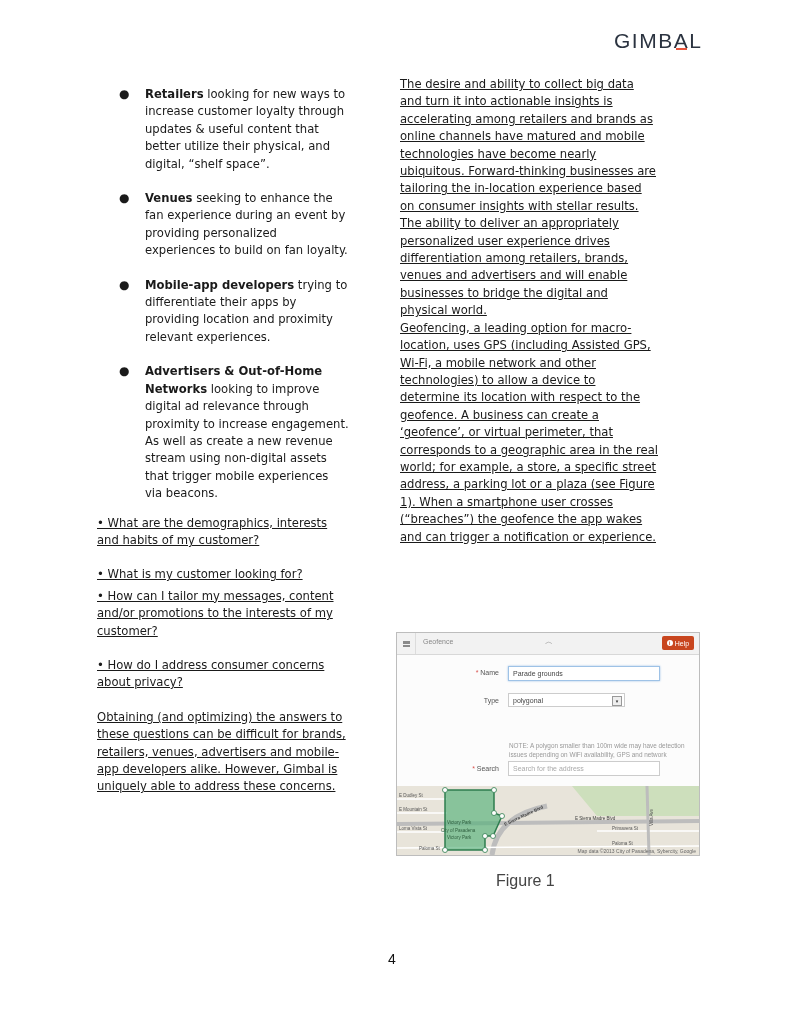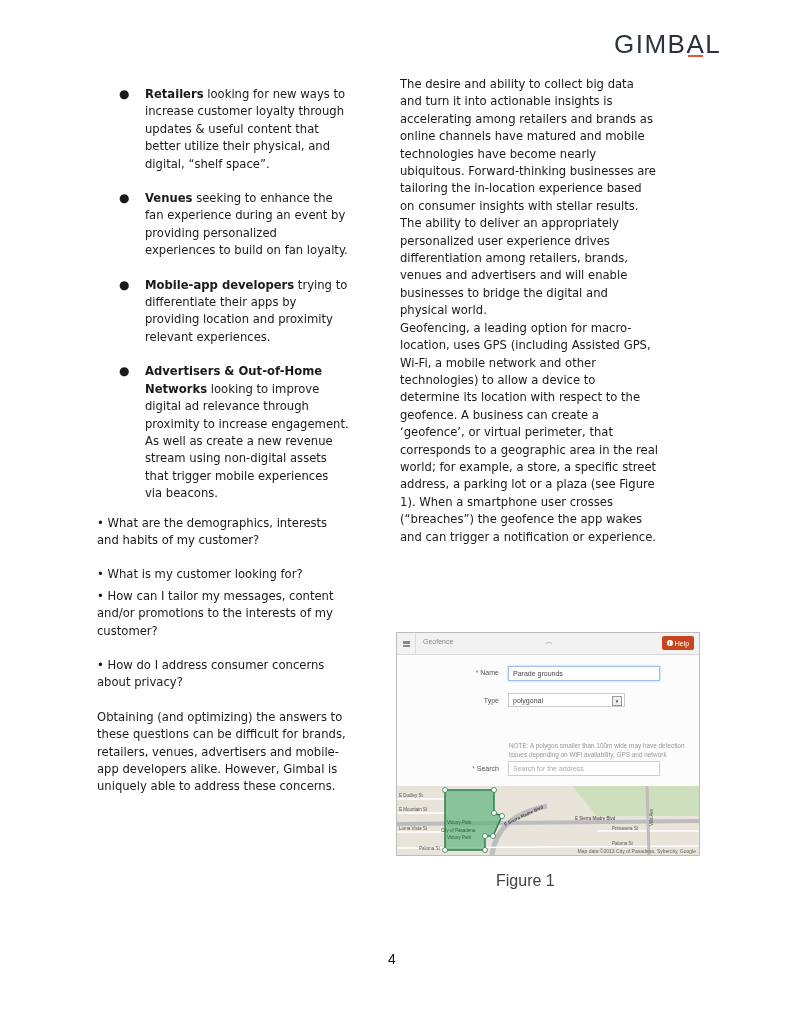--- a/index.html
+++ b/index.html
@@ -1,32 +1,32 @@
 <!DOCTYPE html>
 <html><head>
   <meta charset="utf-8">
   <style>
     html, body { margin: 0; padding: 0; background: #ffffff; }
     body { width: 791px; height: 1024px; position: relative; overflow: hidden;
       font-family: "DejaVu Sans", sans-serif; color: #1a1a1a; }
     .logo { position: absolute; left: 614px; top: 29px; font-family: "Liberation Sans", sans-serif;
-      font-size: 26px; letter-spacing: 1.5px; color: #2b3340; font-weight: 400; }
+      font-size: 21px; letter-spacing: 1.5px; color: #2b3340; font-weight: 400; }
     .logo .a-accent { position: relative; display: inline-block; }
     .logo .a-accent::after { content: ""; position: absolute; left: 2px; right: 2px; bottom: 3px; height: 2px; background: #e8553d; }
 
     .col { position: absolute; font-size: 11.6px; line-height: 17.4px; }
     .col-left { left: 97px; top: 86px; width: 252px; }
     .col-right { left: 400px; top: 76px; width: 258px; }
 
     ul.bullets { list-style: none; margin: 0; padding: 0; }
     ul.bullets li { position: relative; padding-left: 48px; margin-bottom: 17px; }
     ul.bullets li .dot { position: absolute; left: 22px; top: 0; font-size: 12px; }
     b { font-weight: 700; }
 
-    p { margin: 0; }
+    p { margin: 0; text-decoration: underline; }
     .para { margin-bottom: 17px; }
     .q { margin-bottom: 17px; }
 
     h2 { color: #ee5a48; font-size: 13.6px; line-height: 17px; margin: 0; font-weight: 700; }
     .h2-gap { margin-top: 17px; }
 
     .figure { position: absolute; left: 396px; top: 632px; width: 302px; height: 222px;
       border: 1px solid #bdbdbd; background: #fafafa; font-family: "Liberation Sans", sans-serif; overflow: hidden; }
     .fig-header { height: 21px; background: #f2f2f2; border-bottom: 1px solid #d8d8d8; position: relative; }
     .fig-menu { position: absolute; left: 0; top: 0; width: 18px; height: 21px; border-right: 1px solid #dcdcdc;

